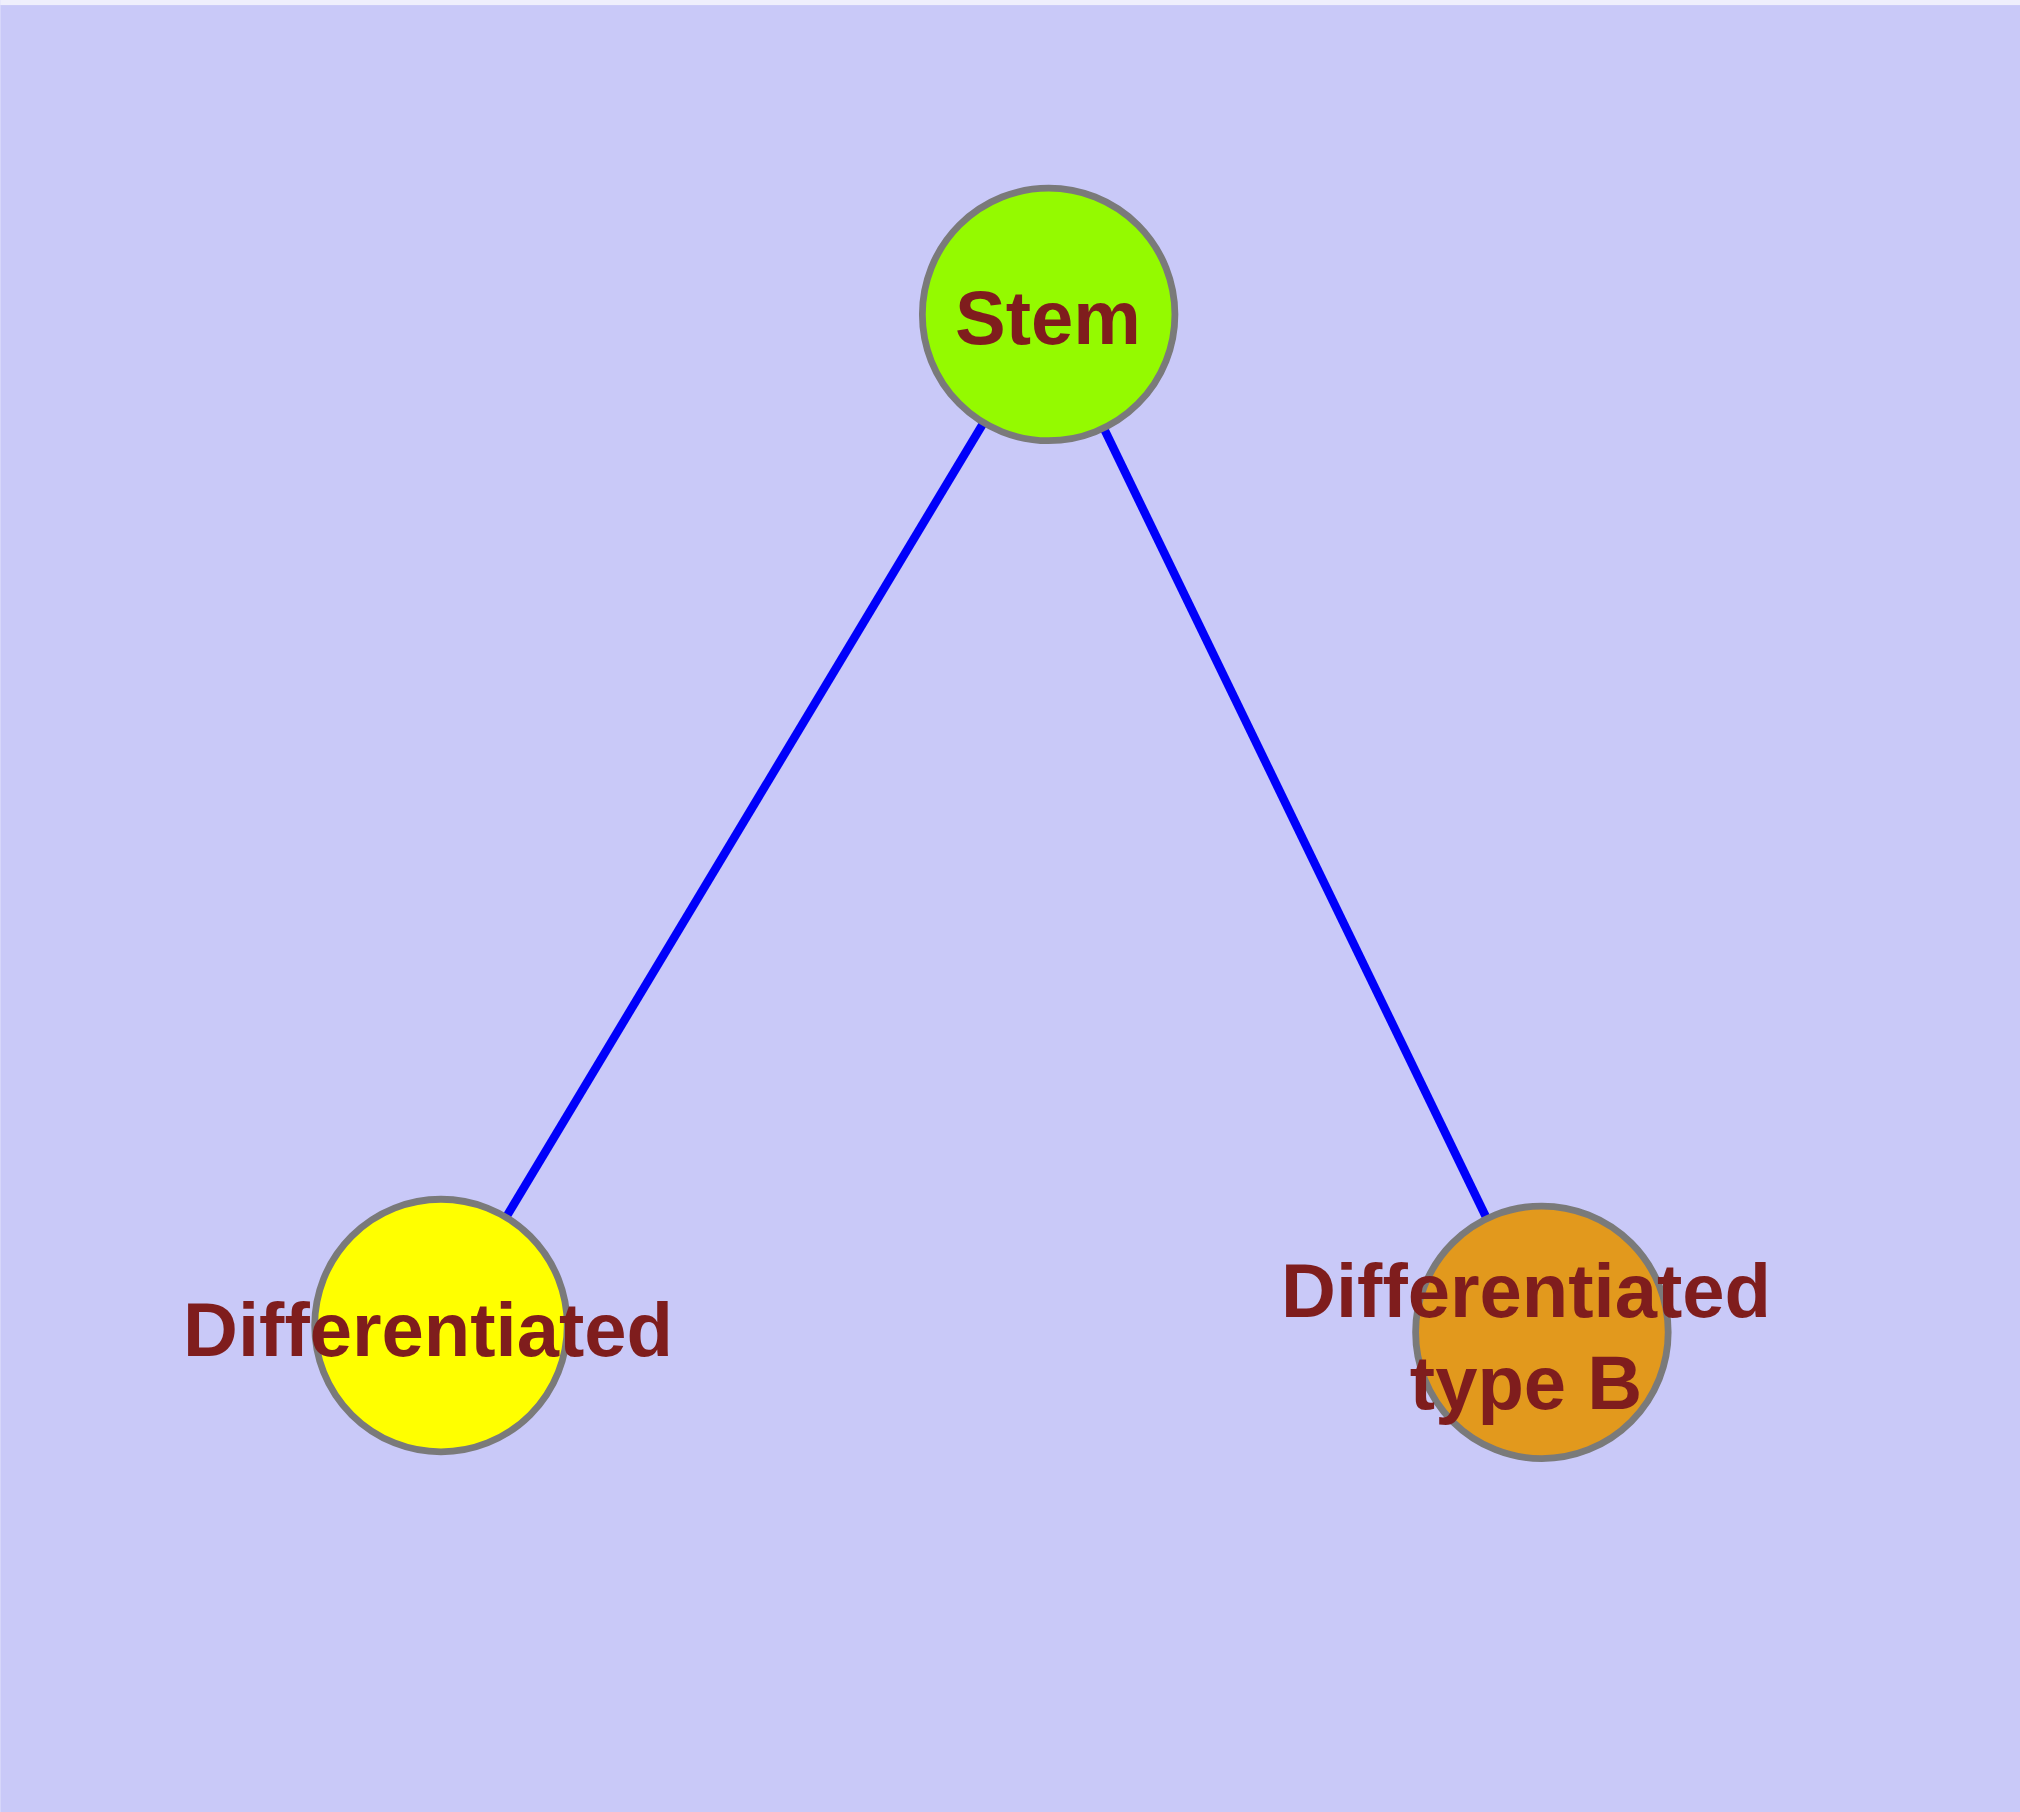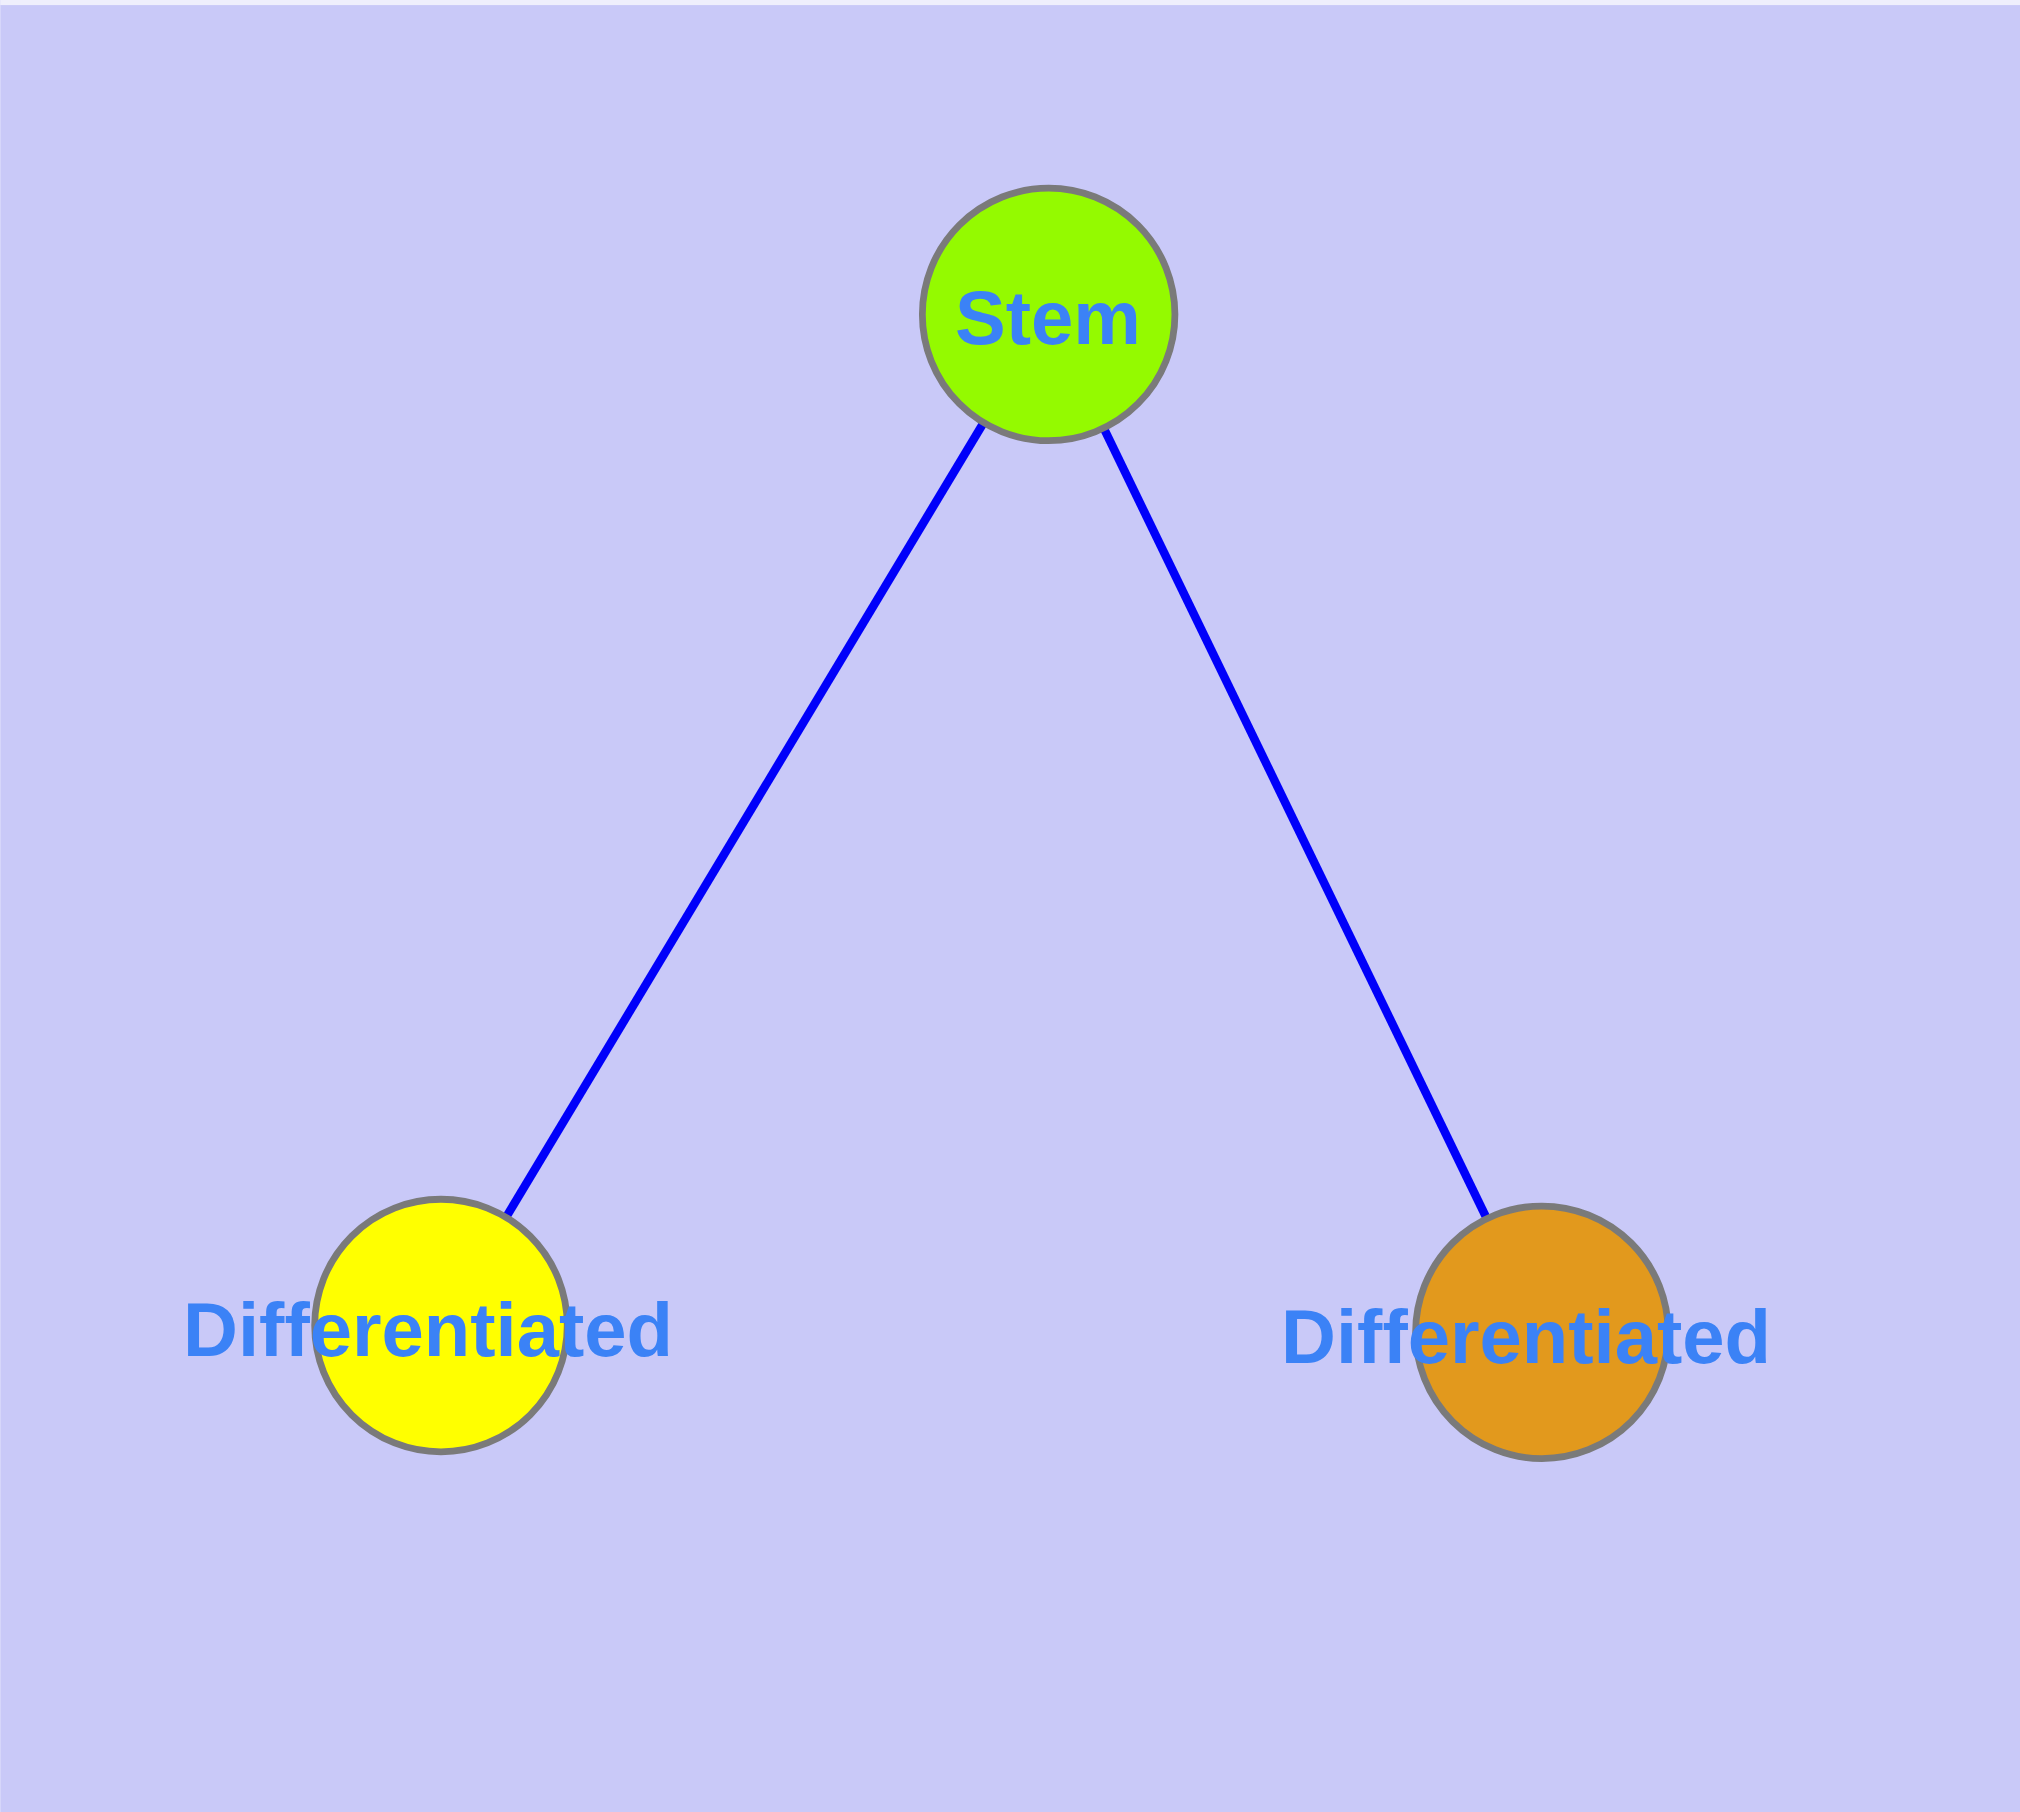--- a/index.html
+++ b/index.html
@@ -8,21 +8,21 @@
     width: 2021px;
     height: 1812px;
     overflow: hidden;
     font-family: "Liberation Sans", "DejaVu Sans", sans-serif;
   }
   .stage svg { position: absolute; left: 0; top: 0; display: block; }
   .node-label {
     position: absolute;
     transform: translate(-50%, -50%);
     text-align: center;
-    color: #3b82f6;
+    color: #7f1d1d;
     font-weight: bold;
     font-size: 76px;
     line-height: 92px;
     white-space: nowrap;
     pointer-events: none;
   }
   .node-label span { display: block; }
 </style>
 </head>
 <body>
@@ -46,16 +46,17 @@
   </svg>
 
   <div class="node-label" style="left: 1048px; top: 318px;">Stem</div>
 
   <div class="node-label" style="left: 428px; top: 1330px;">
     <span>Differentiated</span>
   </div>
 
   <div class="node-label" style="left: 1526px; top: 1337px;">
     <span>Differentiated</span>
+    <span>type B</span>
   </div>
 
 </div>
 
 
 </body></html>

